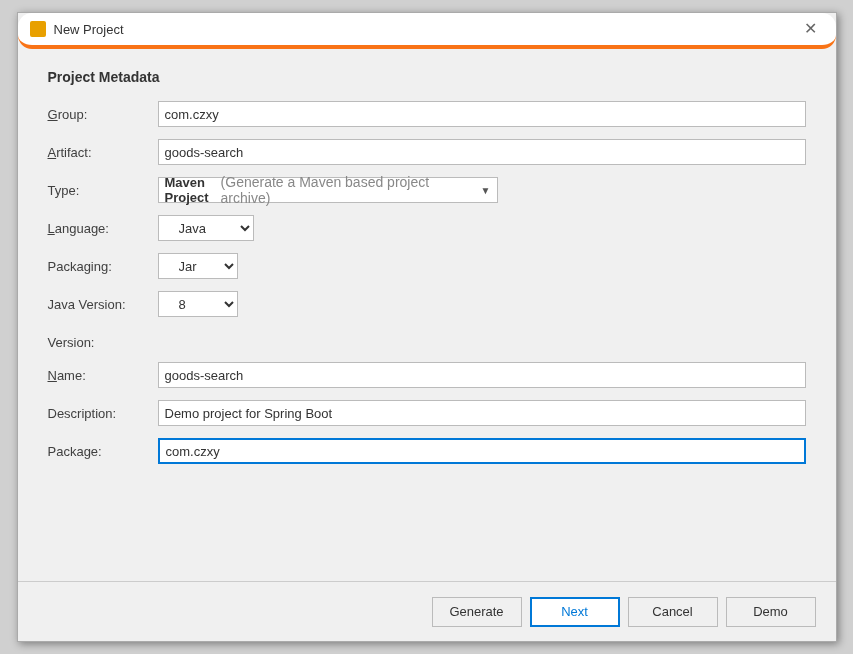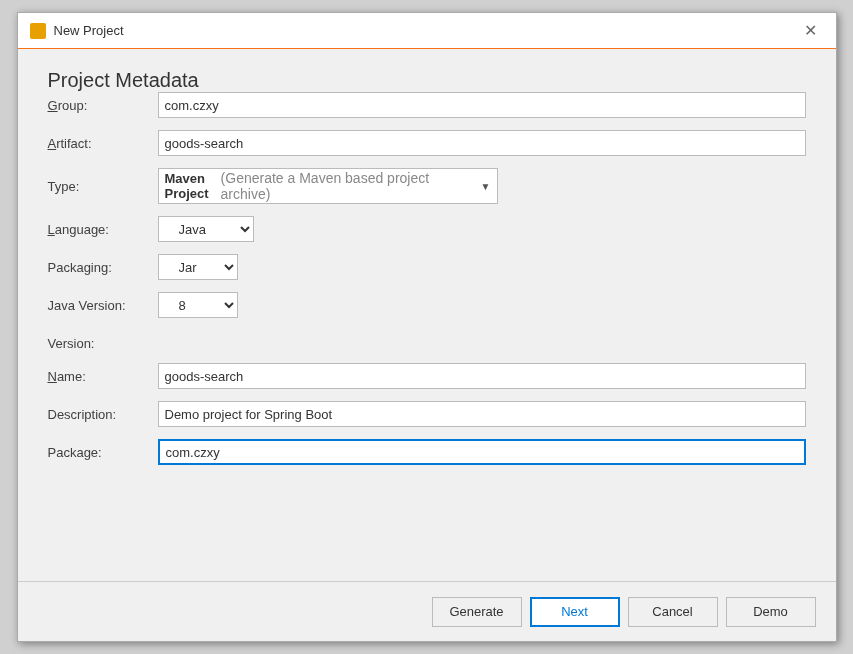--- a/index.html
+++ b/index.html
@@ -25,26 +25,27 @@
       height: 630px;
       background: #f0f0f0;
       border: 1px solid #aaa;
       box-shadow: 2px 2px 8px rgba(0,0,0,0.4);
       display: flex;
       flex-direction: column;
     }
 
     .title-bar {
       background: #fff;
-      border-bottom: 1px solid #f97316;
+      border-bottom: 4px solid #f97316;
       padding: 8px 12px;
       display: flex;
       align-items: center;
       justify-content: space-between;
       height: 36px;
+      border-radius: 14px;
     }
 
     .title-bar-left {
       display: flex;
       align-items: center;
       gap: 8px;
     }
 
     .title-icon {
       width: 16px;
@@ -74,23 +75,24 @@
       line-height: 1;
     }
 
     .dialog-body {
       flex: 1;
       padding: 20px 30px;
       overflow-y: auto;
     }
 
     .section-title {
-      font-size: 20px;
-      font-weight: normal;
-      color: #333;
+      font-size: 14px;
+      font-weight: bold;
+      color: #333;
+      margin-bottom: 16px;
     }
 
     .form-row {
       display: flex;
       align-items: center;
       margin-bottom: 12px;
     }
 
     .form-label {
       width: 110px;
@@ -116,21 +118,21 @@
 
     .form-control-active {
       border: 2px solid #0078d7;
     }
 
     .type-select {
       display: flex;
       align-items: center;
       border: 1px solid #bbb;
       background: #fff;
-      height: 36px;
+      height: 26px;
       padding: 2px 6px;
       width: 320px;
     }
 
     .type-select-text {
       flex: 1;
       font-size: 13px;
       font-weight: bold;
       color: #333;
     }

